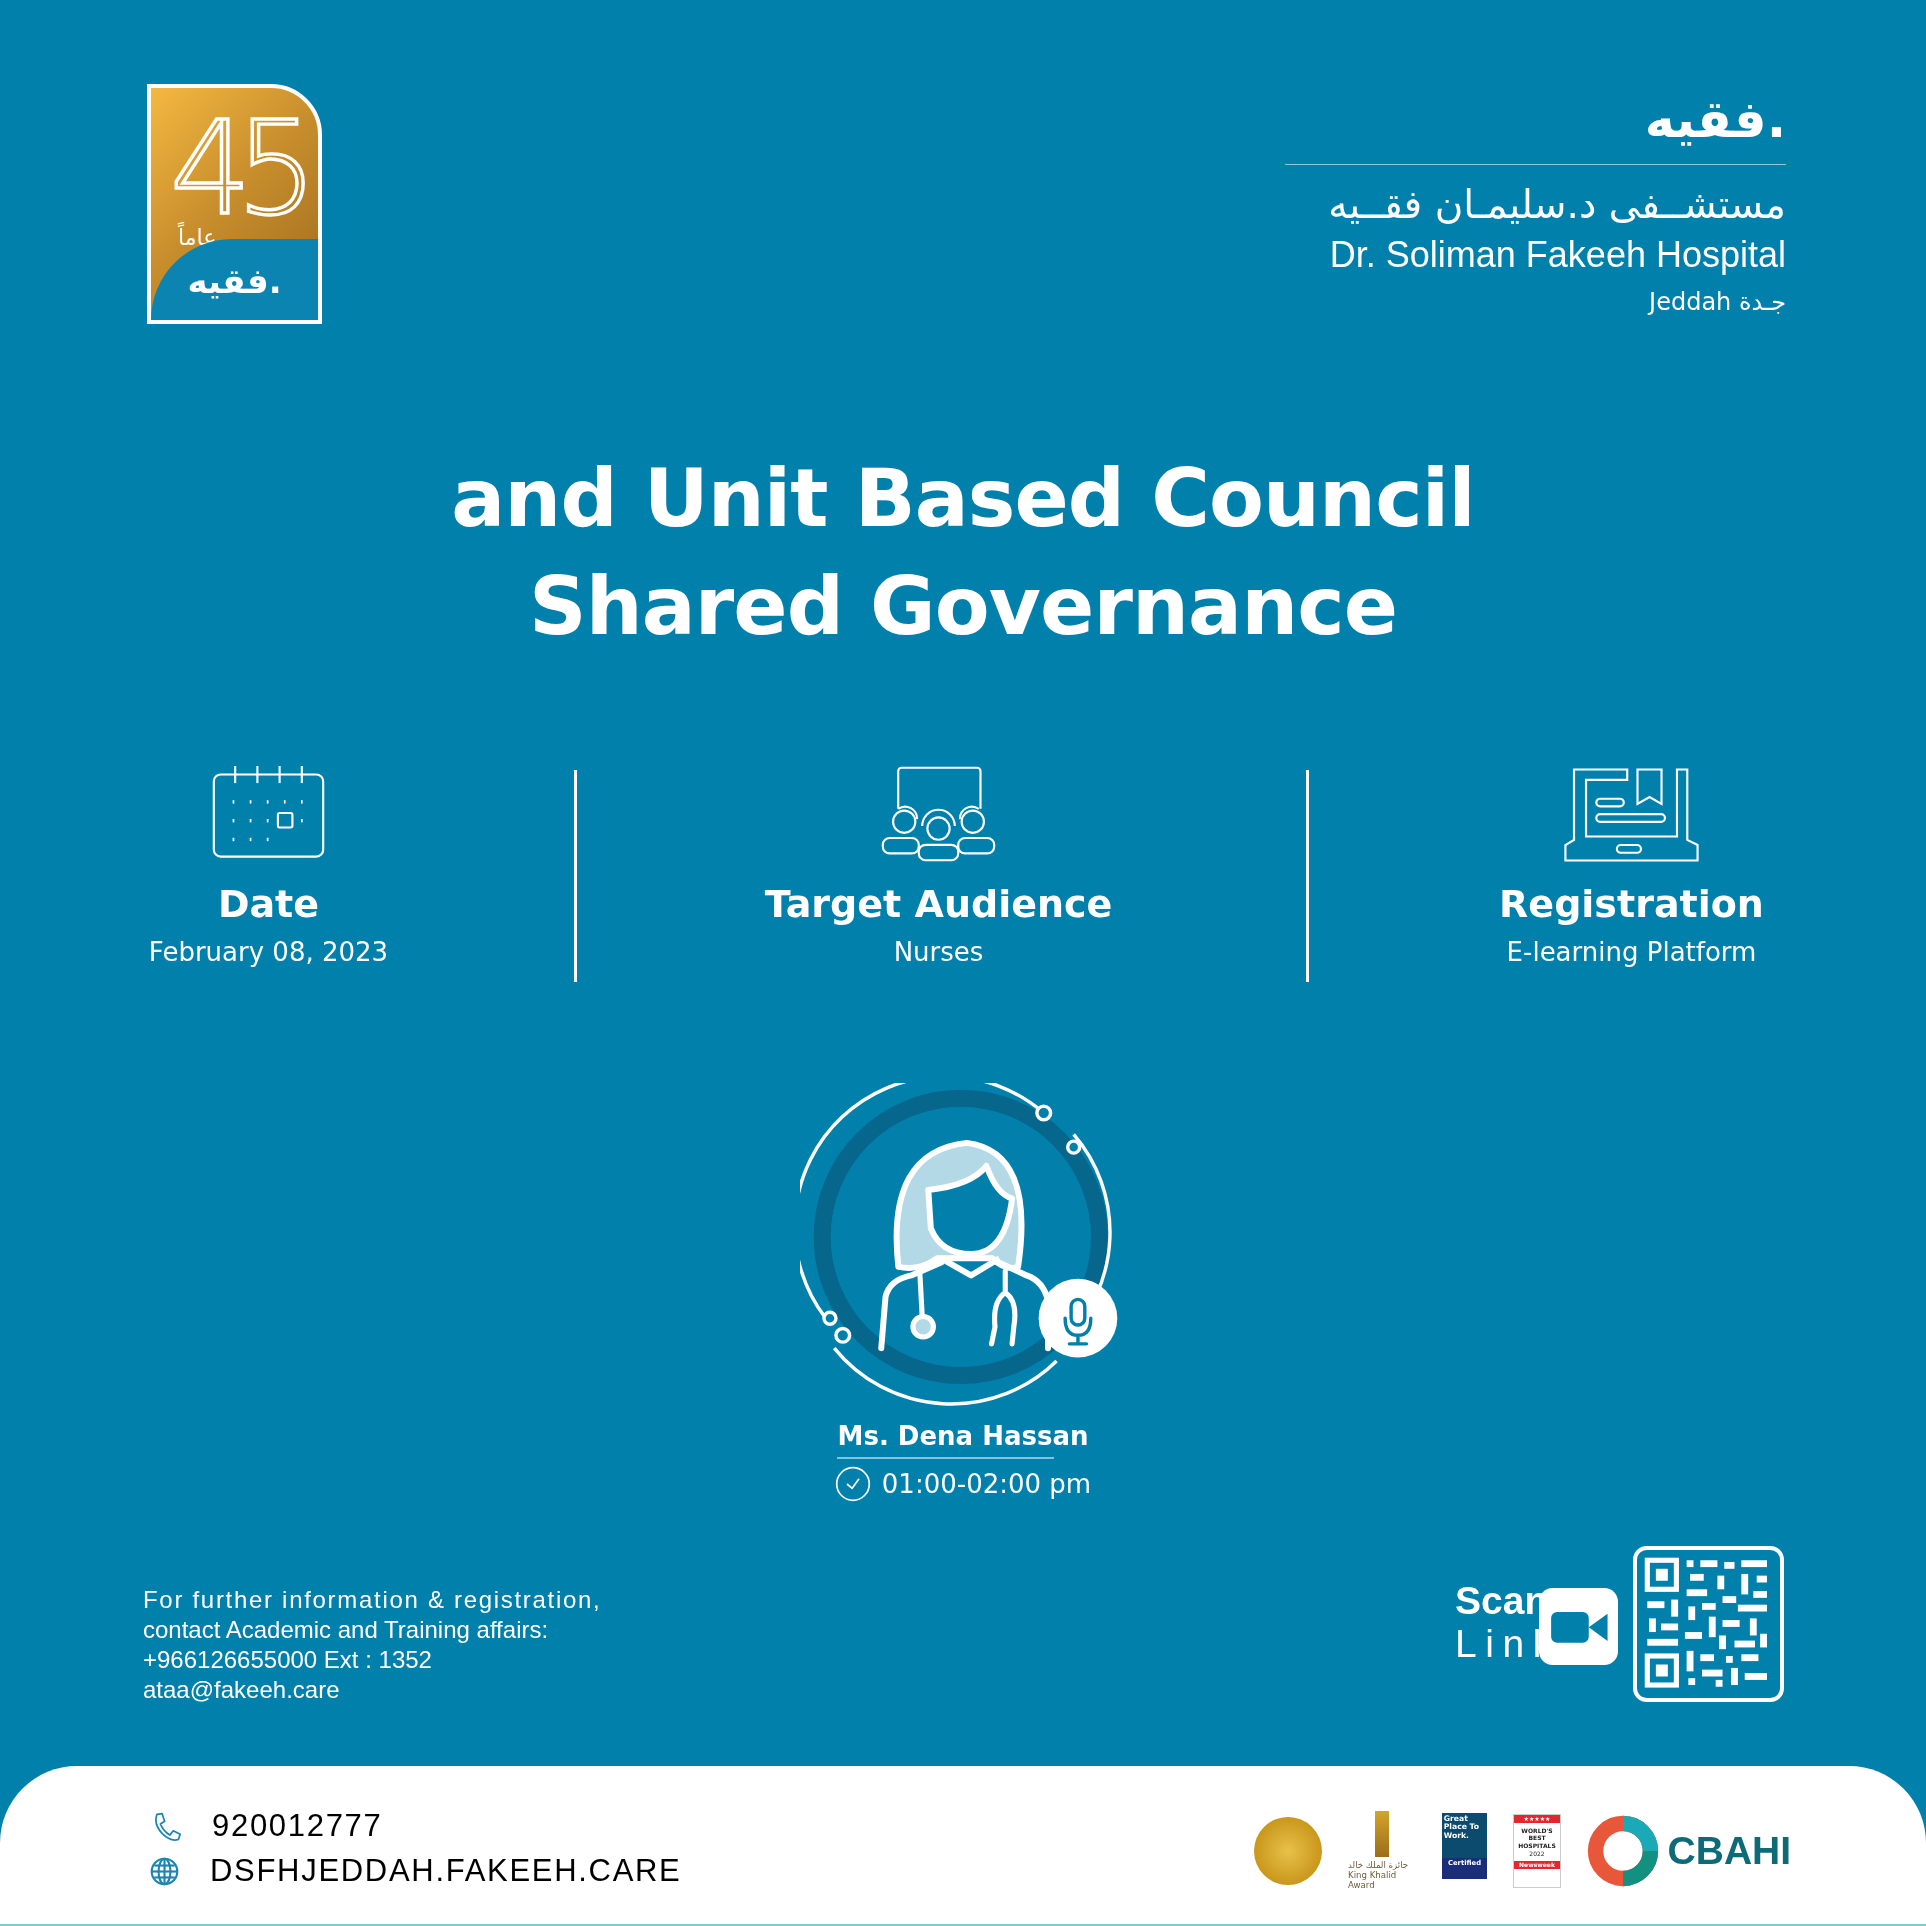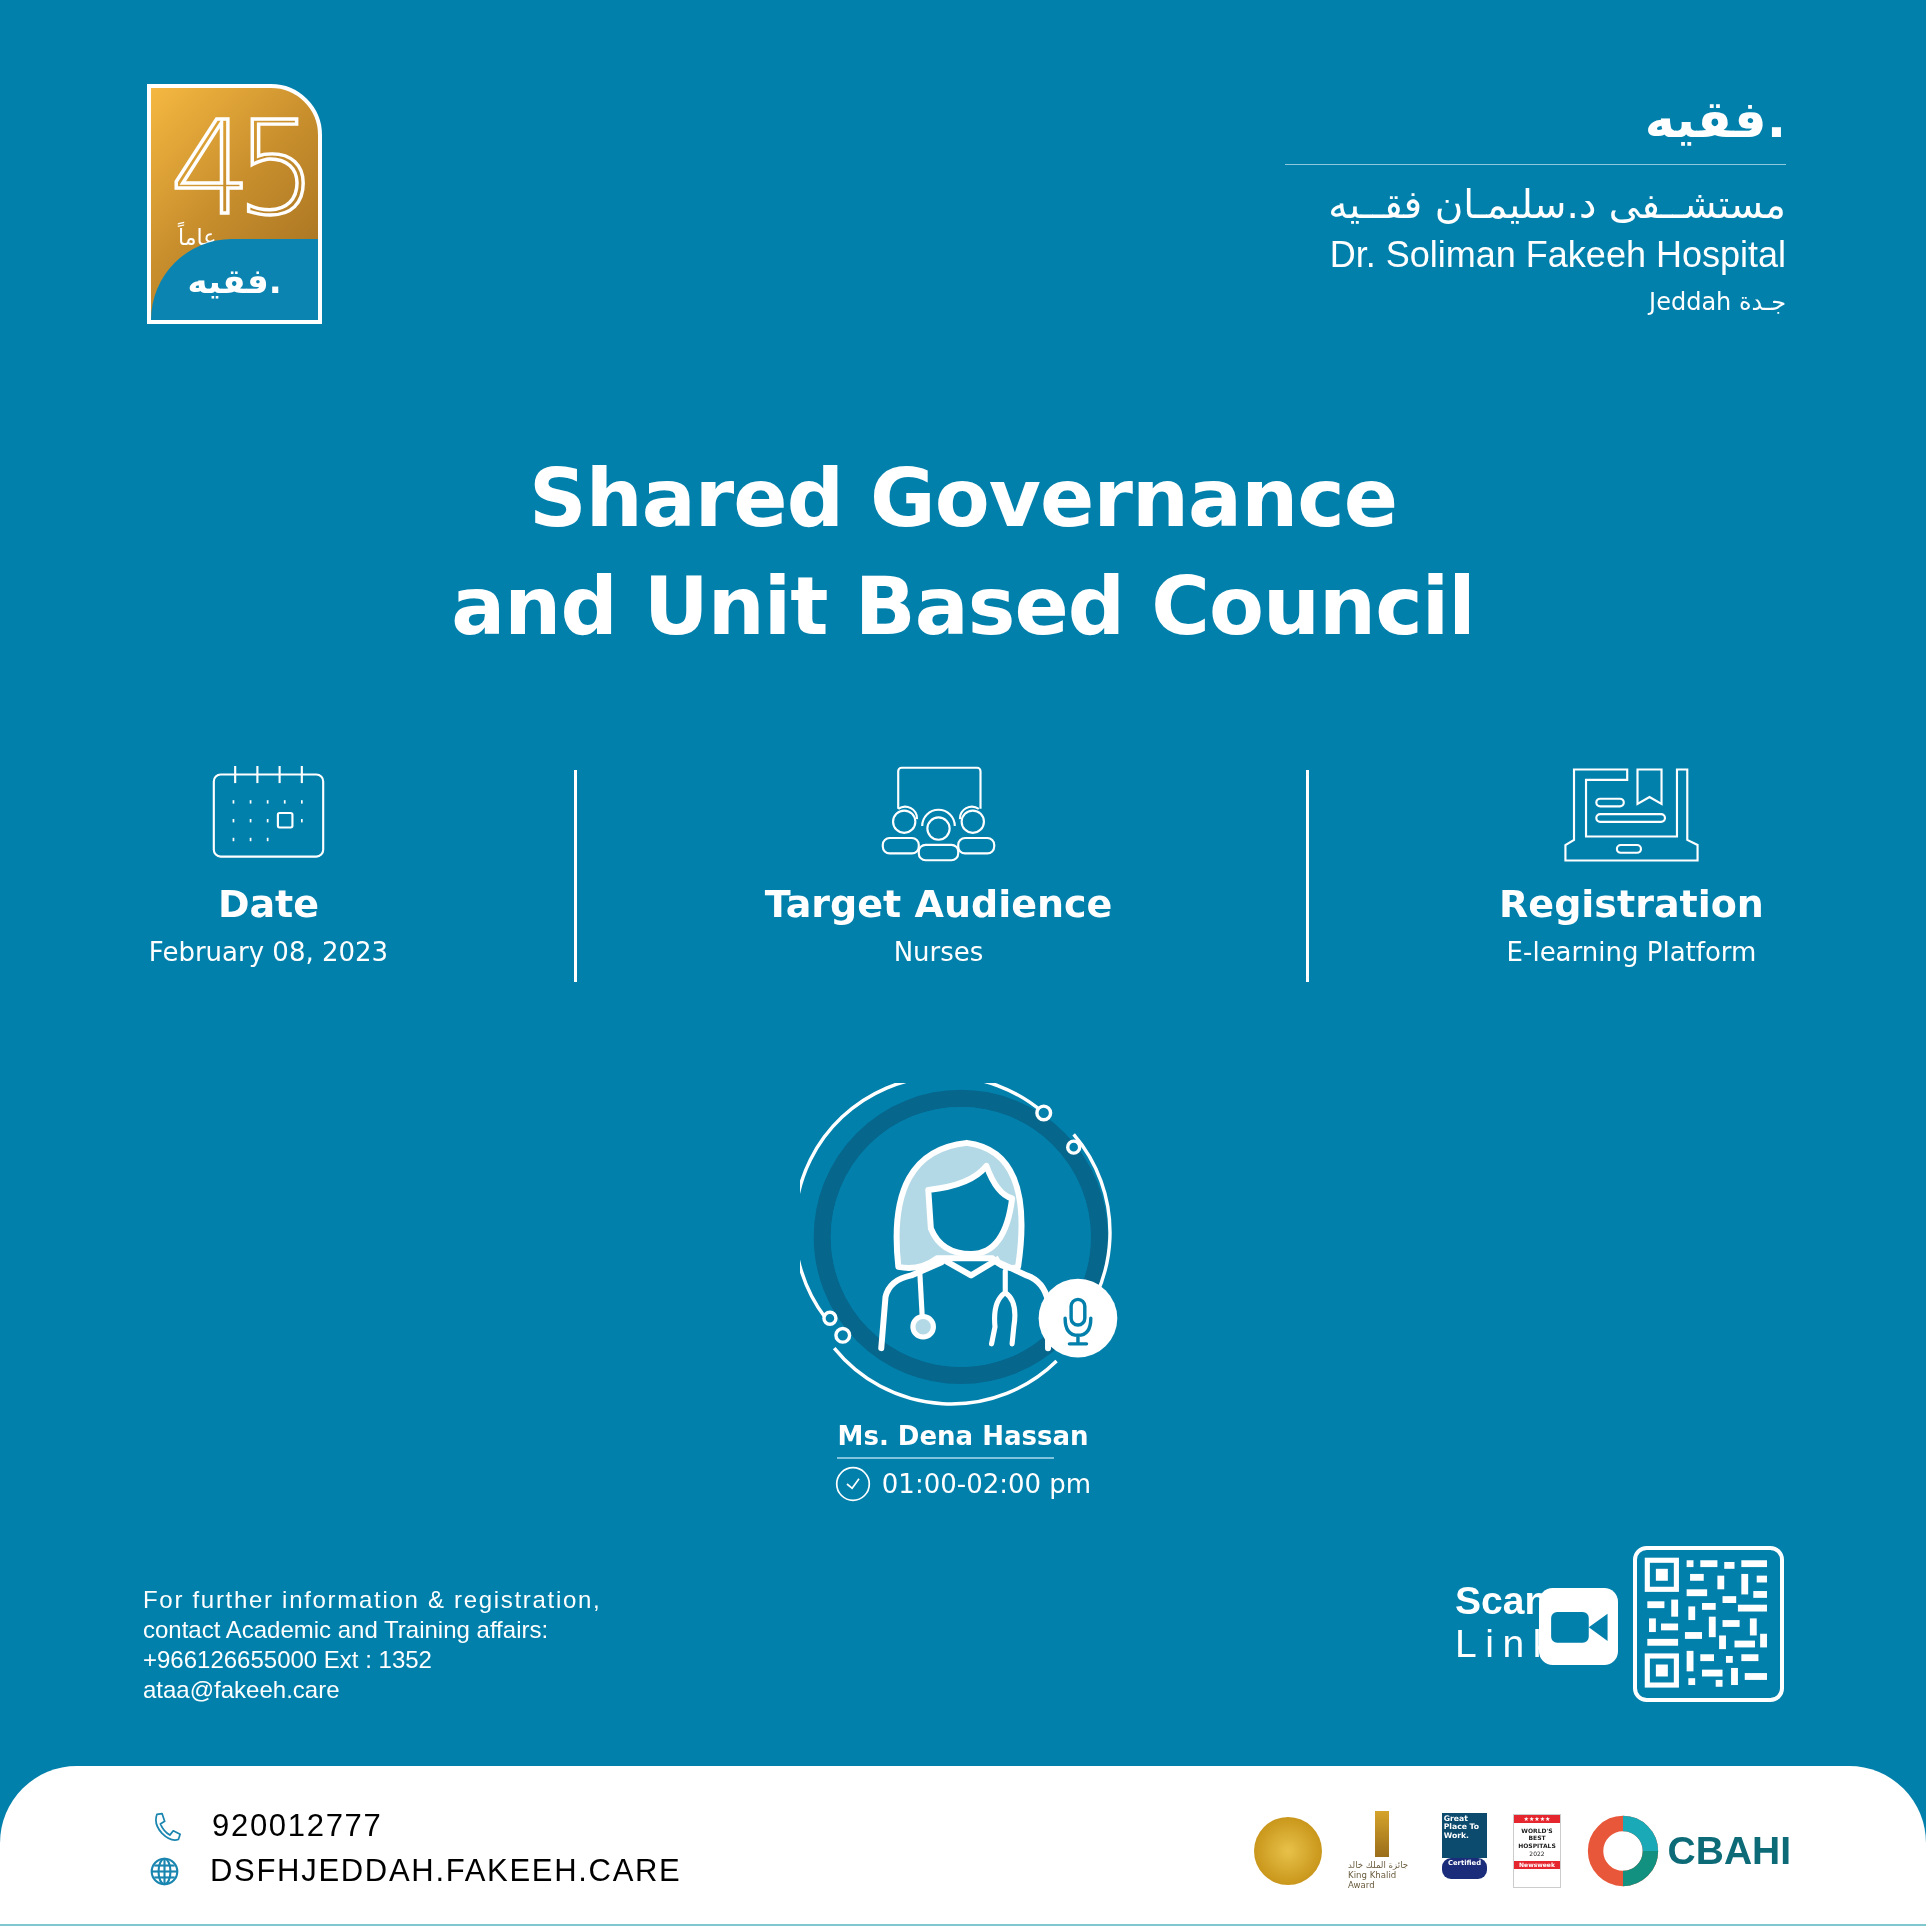--- a/index.html
+++ b/index.html
@@ -52,21 +52,21 @@
   .footer { left: 0; top: 1766px; width: 1926px; height: 160px; background: #fff; border-radius: 77px 77px 0 0; }
   .footer-row { display: flex; align-items: center; gap: 31px; color: #000000; font-family: "Liberation Sans", sans-serif; font-size: 31px; letter-spacing: 1.7px; }
   .f1 { left: 150px; top: 1808px; }
   .f2 { left: 150px; top: 1853px; }
   .accred { left: 1254px; top: 1811px; display: flex; align-items: center; gap: 26px; }
   .seal { width: 68px; height: 68px; border-radius: 50%; background: radial-gradient(circle, #e8c14a 0%, #c9971b 70%, #a8770f 100%); }
   .kk { width: 68px; text-align: left; color: #6a5c3f; font-size: 8.6px; }
   .kk-mark { width: 13.7px; height: 46px; margin: 0 auto 3.4px; background: linear-gradient(#d5a42b, #9a6d1a); }
   .gptw { width: 45px; height: 75px; position: relative; }
   .gptw .top { height: 45px; background: #0c4a6e; color: #fff; font-size: 7.7px; font-weight: bold; padding: 1.7px; box-sizing: border-box; line-height: 8.6px; }
-  .gptw .bot { height: 20.5px; background: #1b2d7a; color: #fff; font-size: 6.8px; text-align: center; font-weight: bold; line-height: 10.3px; border-radius: 9px; }
+  .gptw .bot { height: 20.5px; background: #1b2d7a; color: #fff; font-size: 6.8px; text-align: center; font-weight: bold; line-height: 10.3px; }
   .nw { width: 48px; height: 74px; border: 0.9px solid #ccc; box-sizing: border-box; font-size: 6px; text-align: center; color: #222; line-height: 7.7px; }
   .nw .stars { background: #e6262e; color: #fff; height: 8.6px; }
   .nw .red { background: #e6262e; color: #fff; margin-top: 3.4px; font-weight: bold; }
   .cbahi { display: flex; align-items: center; gap: 8.6px; }
   .cbahi-text { font-family: "Liberation Sans", sans-serif; font-size: 39px; color: #0d6b78; font-weight: bold; }
   .footer-line { left: 0; top: 1924px; width: 1926px; height: 2.6px; background: #7fc8d0; }
 </style>
 </head>
 <body>
 
@@ -80,22 +80,22 @@
 
 <div class="abs brand">
   <div class="brand-logo">فقيه.</div>
   <div class="brand-rule"></div>
   <div class="brand-ar">مستشــفى د.سليمـان فقــيه</div>
   <div class="brand-en">Dr. Soliman Fakeeh Hospital</div>
   <div class="brand-city">Jeddah جـدة</div>
 </div>
 
 <div class="abs title">
+  <div>and Unit Based Council</div>
   <div>Shared Governance</div>
-  <div>and Unit Based Council</div>
 </div>
 
 <div class="abs info-col" style="left:29px;">
   <div class="info-icon">
     <svg width="113" height="94" viewBox="0 0 132 110" fill="none" stroke="#fff" stroke-width="2.5">
       <rect x="2" y="10" width="128" height="96" rx="8"></rect>
       <line x1="27" y1="0" x2="27" y2="20"></line>
         <line x1="53" y1="0" x2="53" y2="20"></line>
         <line x1="79" y1="0" x2="79" y2="20"></line>
         <line x1="105" y1="0" x2="105" y2="20"></line>

